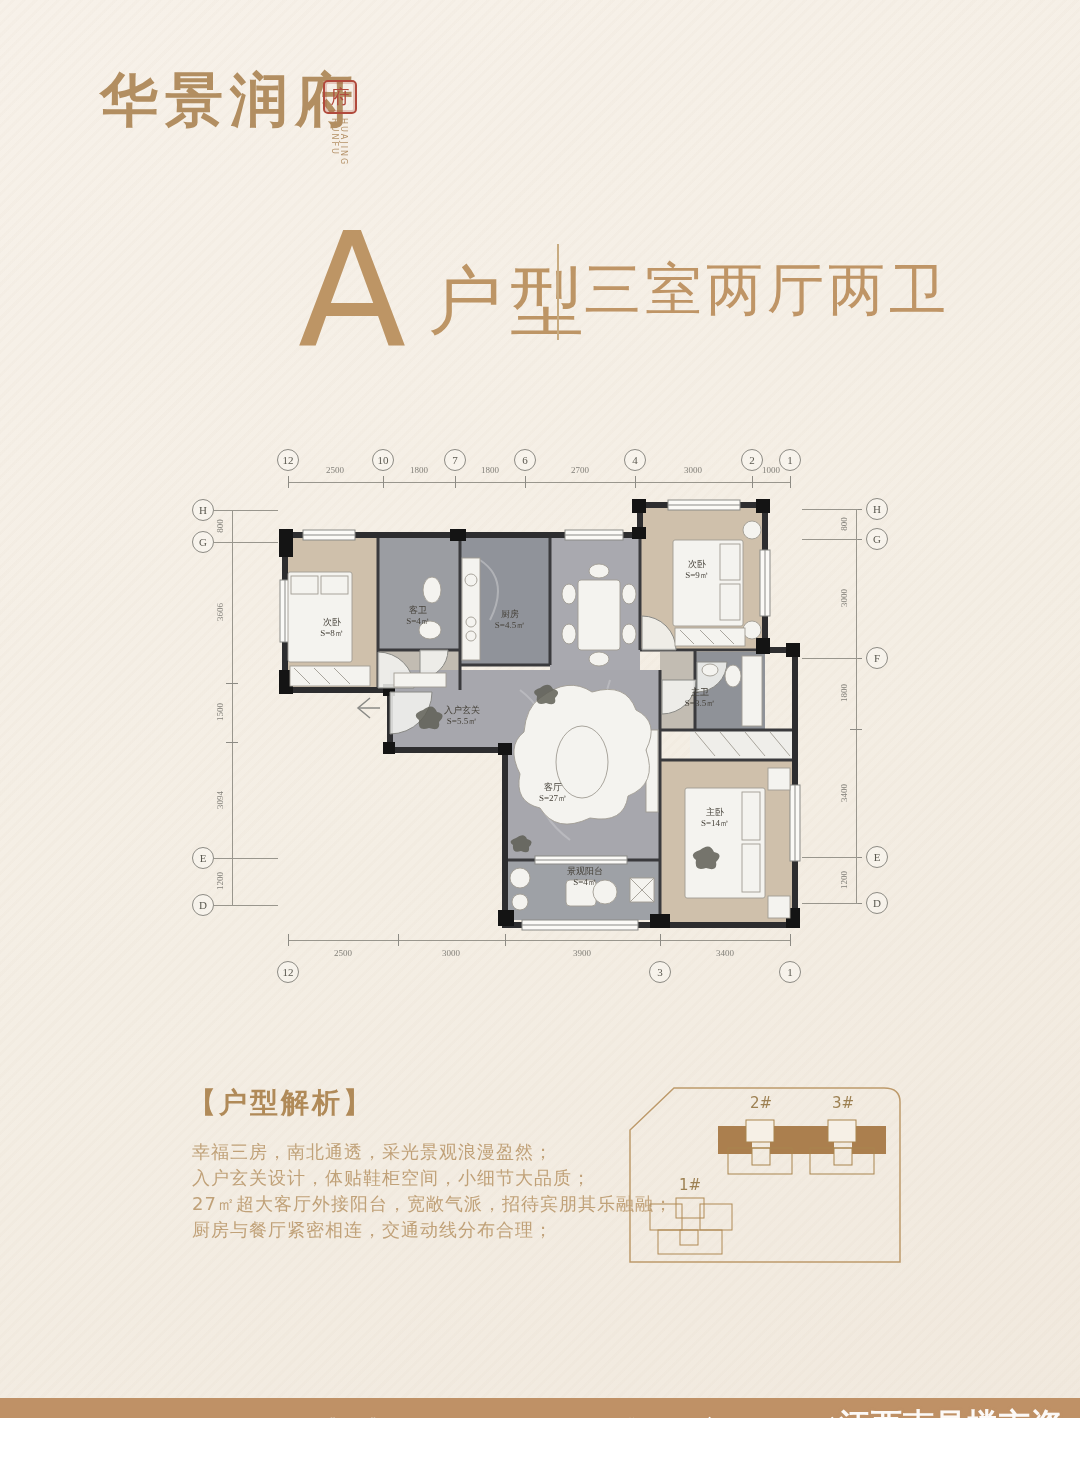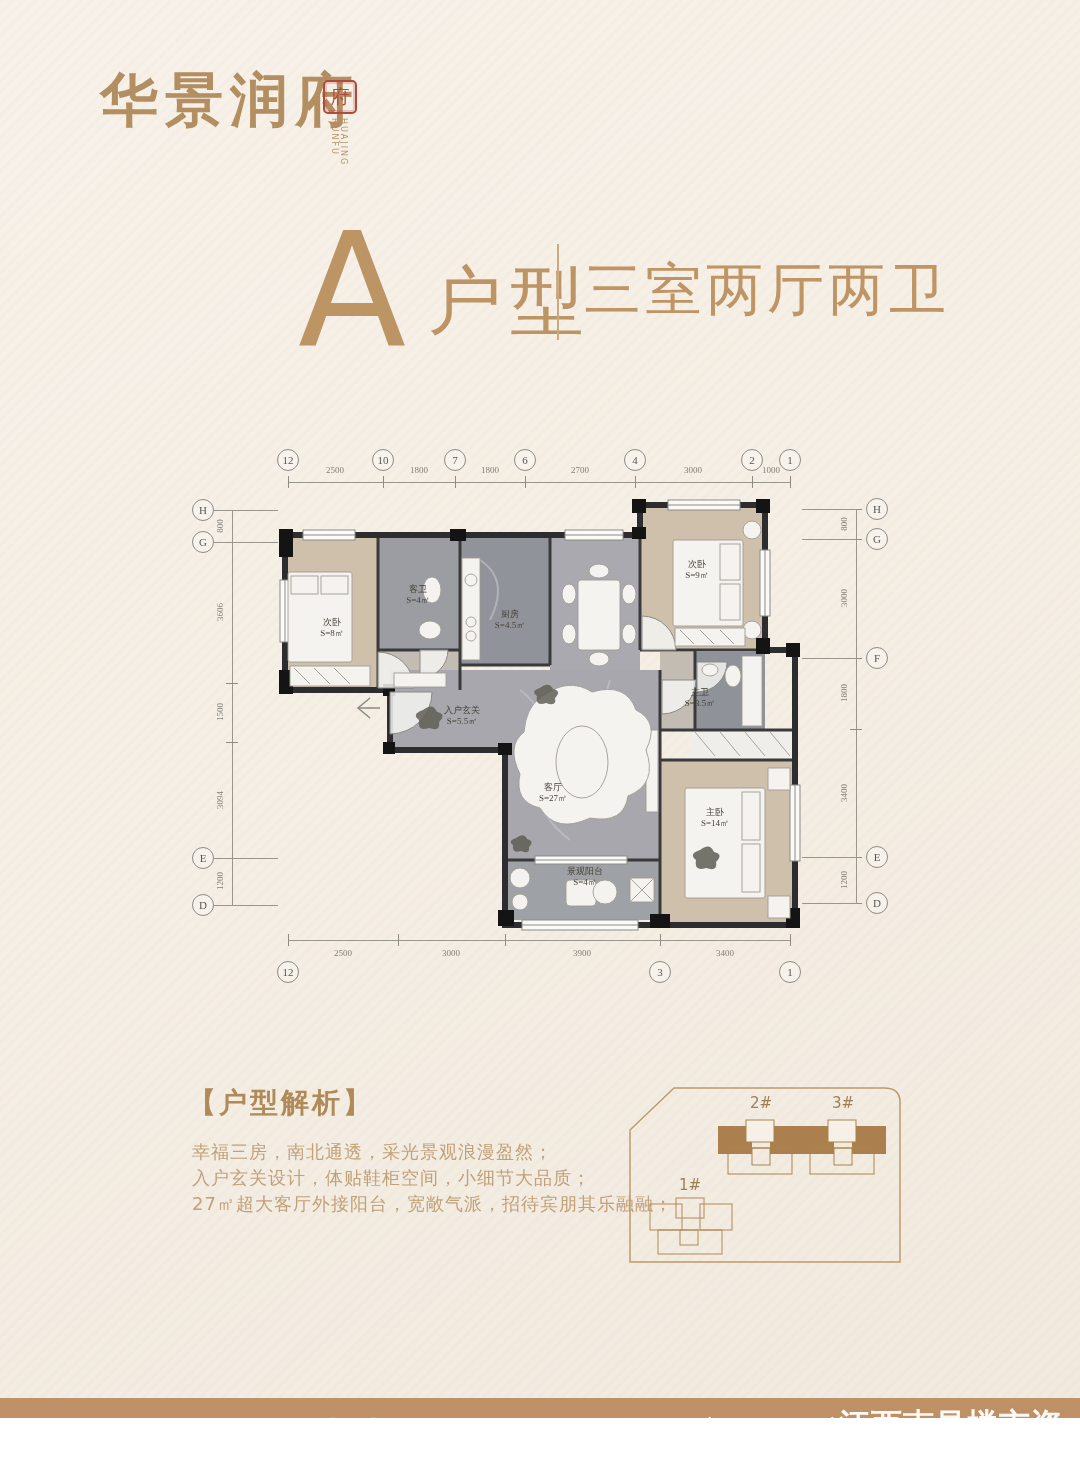--- a/index.html
+++ b/index.html
@@ -323,21 +323,21 @@
     <div class="dim v" style="left:664px;top:94px">800</div>
     <div class="dim v" style="left:664px;top:168px">3000</div>
     <div class="dim v" style="left:664px;top:263px">1800</div>
     <div class="dim v" style="left:664px;top:363px">3400</div>
     <div class="dim v" style="left:664px;top:450px">1200</div>
 
     <div class="room-label" style="left:152px;top:198px">
       <div>次卧</div>
       <div>S=8㎡</div>
     </div>
-    <div class="room-label" style="left:238px;top:165px">
+    <div class="room-label" style="left:238px;top:186px">
       <div>客卫</div>
       <div>S=4㎡</div>
     </div>
     <div class="room-label" style="left:330px;top:190px">
       <div>厨房</div>
       <div>S=4.5㎡</div>
     </div>
     <div class="room-label" style="left:517px;top:140px">
       <div>次卧</div>
       <div>S=9㎡</div>
@@ -361,20 +361,21 @@
     <div class="room-label" style="left:405px;top:447px">
       <div>景观阳台</div>
       <div>S=4㎡</div>
     </div>
   </div>
 
   <div class="analysis-heading">【户型解析】</div>
   <div class="analysis-line" style="top:1166px">入户玄关设计，体贴鞋柜空间，小细节大品质；</div>
   <div class="analysis-line" style="top:1140px">幸福三房，南北通透，采光景观浪漫盈然；</div>
   <div class="analysis-line" style="top:1192px">27㎡超大客厅外接阳台，宽敞气派，招待宾朋其乐融融；</div>
+  <div class="analysis-line" style="top:1218px">厨房与餐厅紧密相连，交通动线分布合理；</div>
 
   <div class="siteplan">
     <svg width="286" height="186" viewBox="0 0 286 186">
       <path d="M52,6 L262,6 Q278,6 278,20 L278,180 L8,180 L8,48 Z" fill="none" stroke="#bd9a6b" stroke-width="1.5"></path>
 
       <g>
         <rect x="96" y="44" width="34" height="28" fill="#ab7f4e"></rect>
         <rect x="148" y="44" width="34" height="28" fill="#ab7f4e"></rect>
         <rect x="124" y="38" width="28" height="22" fill="#f6f0e6" stroke="#a9854f"></rect>
         <rect x="106" y="66" width="64" height="26" fill="none" stroke="#a9854f"></rect>

